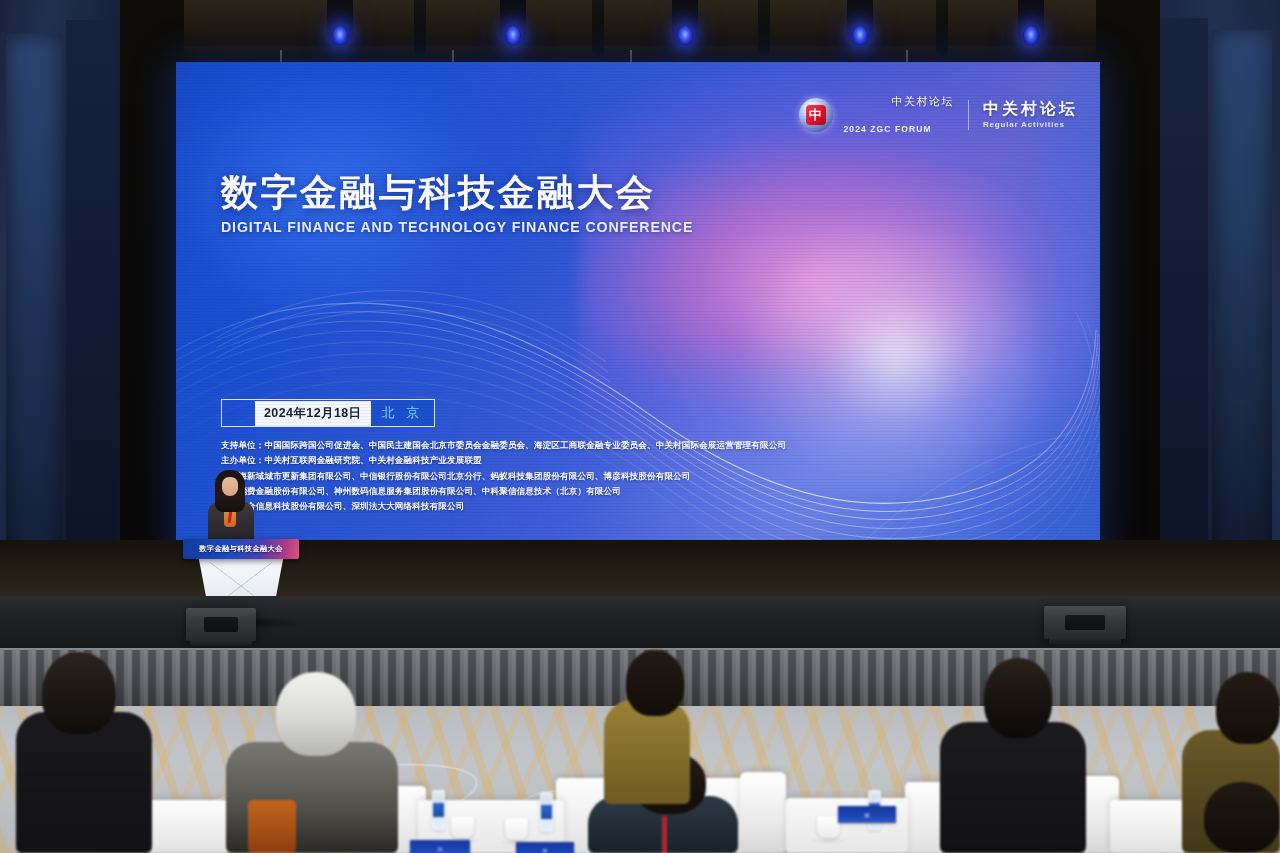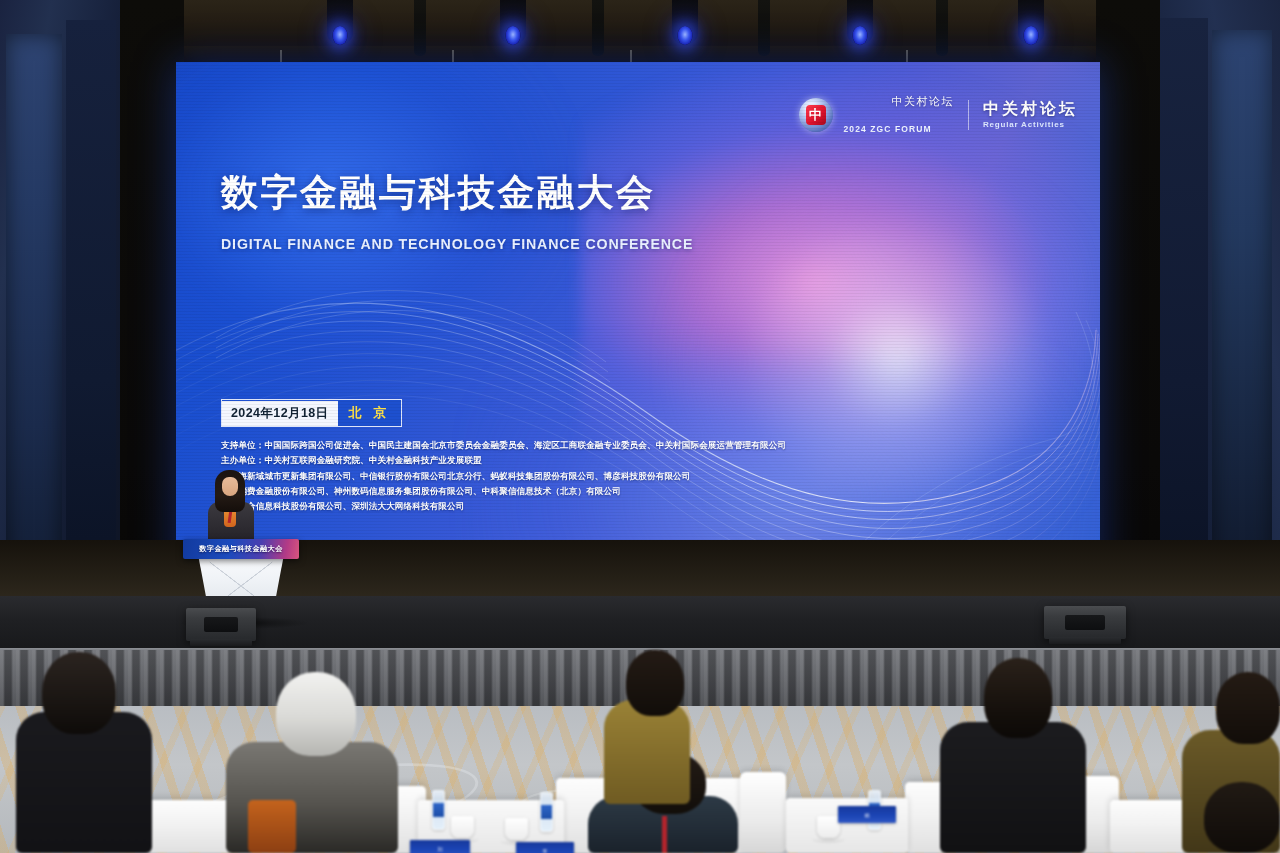--- a/index.html
+++ b/index.html
@@ -145,38 +145,39 @@
     text-shadow:0 1px 3px rgba(0,0,40,.4);
   }
   .logo-sub-en { color:#dde7ff; font-size:8px; font-weight:bold; letter-spacing:.8px; margin-top:2px; }
 
   .title-block { position:absolute; left:45px; top:110px; }
   .title-cn {
     color:#fff; font-size:37px; font-weight:bold; letter-spacing:2.5px; line-height:1.12;
     text-shadow:0 2px 10px rgba(0,20,90,.55);
   }
   .title-en {
-    color:#e9f0ff; font-size:14.2px; font-weight:bold; letter-spacing:.85px; margin-top:23px;
+    color:#e9f0ff; font-size:14.2px; font-weight:bold; letter-spacing:.85px; margin-top:6px;
     text-shadow:0 1px 4px rgba(0,20,90,.5);
   }
   .title-forum {
     color:#fff; font-size:32px; font-weight:bold; letter-spacing:1.6px; margin-top:19px;
     text-shadow:0 2px 12px rgba(0,20,90,.5);
   }
 
   .date-badge {
     position:absolute; left:45px; top:337px; display:flex; align-items:center;
     border:1px solid rgba(255,255,255,.85);
+    padding-left:33px;
   }
   .date-badge-date {
     background:#f4f7ff; color:#123; font-size:12.5px; font-weight:bold;
     padding:4px 9px; letter-spacing:.4px; display:flex; align-items:center;
   }
   .date-badge-city {
-    background:#1d50cf; color:#fde047; font-size:13px; font-weight:bold;
+    background:#1d50cf; color:#7dd3fc; font-size:13px; font-weight:normal;
     padding:4px 11px; letter-spacing:4px; display:flex; align-items:center;
   }
 
   .org-block { position:absolute; left:45px; top:378px; }
   .org-line {
     color:#ffffff; font-size:8.6px; font-weight:bold; line-height:1.2;
     margin-bottom:6px; letter-spacing:.1px;
     text-shadow:0 1px 2px rgba(0,20,80,.55);
     white-space:nowrap;
   }

